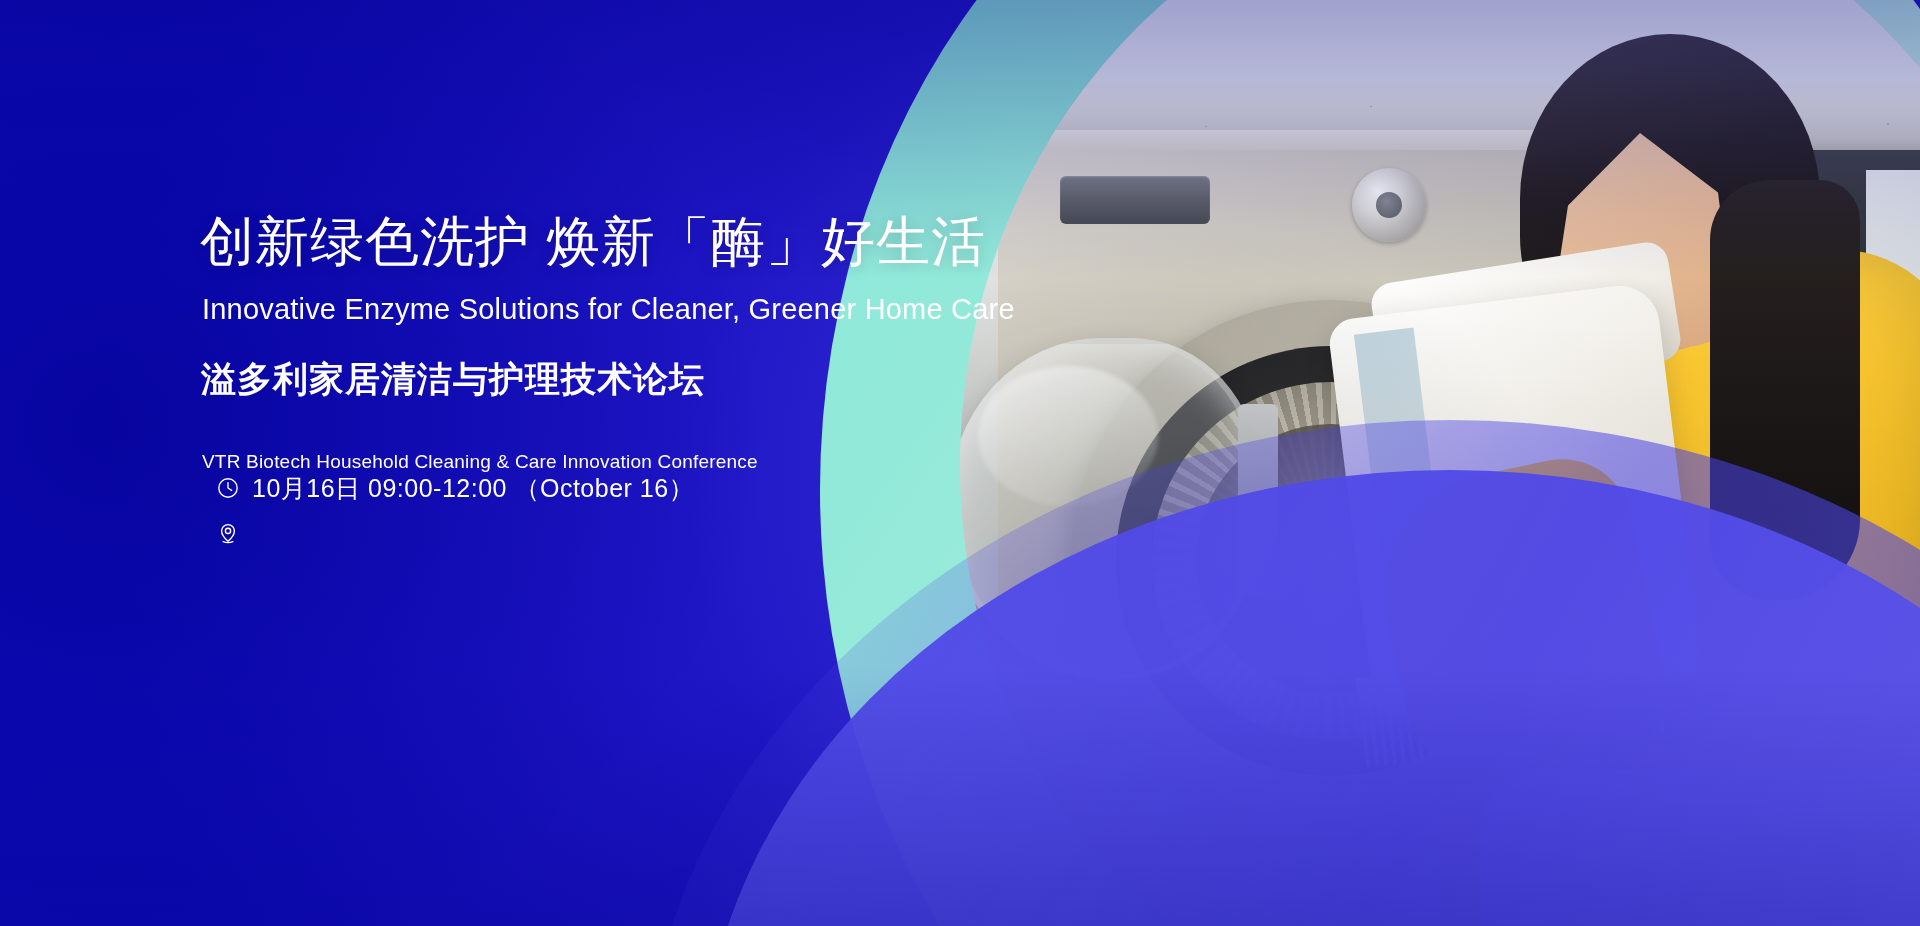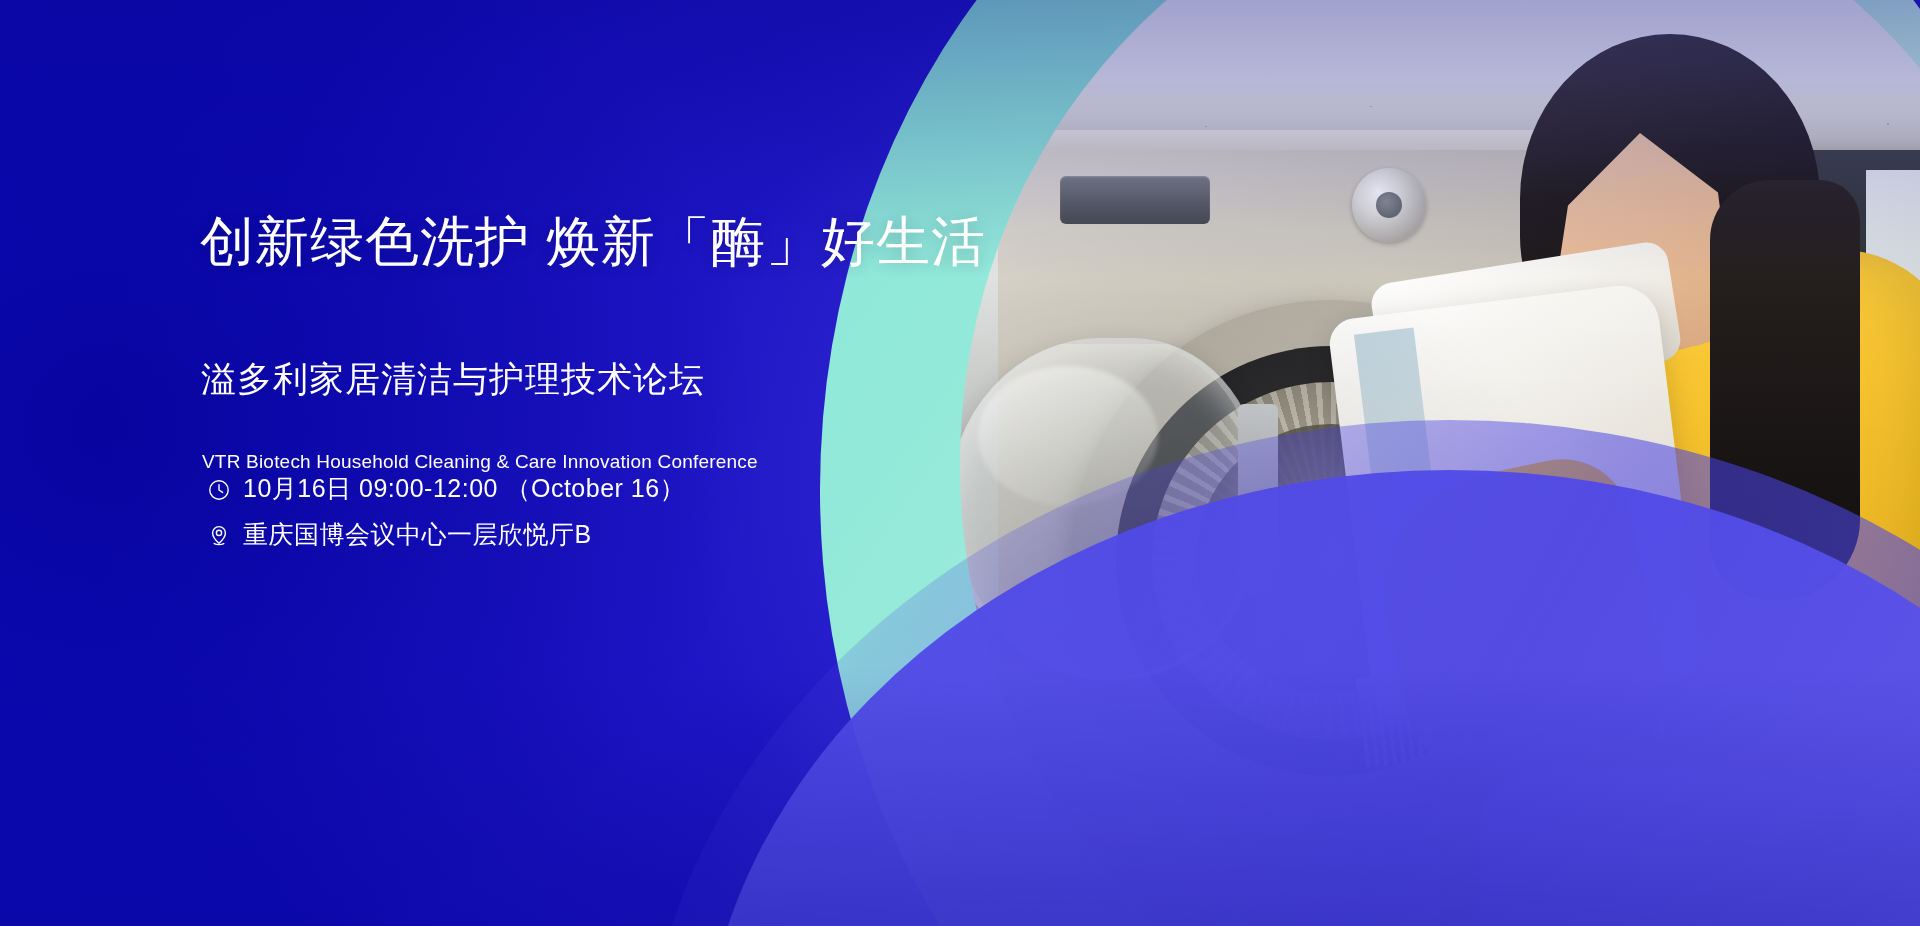--- a/index.html
+++ b/index.html
@@ -280,41 +280,41 @@
     font-weight: 400;
     letter-spacing: 0.2px;
     white-space: nowrap;
   }
   .subtitle-cn {
     position: absolute;
     top: 358px;
     left: 1px;
     font-size: 35px;
     line-height: 1.2;
-    font-weight: 400;
+    font-weight: 700;
     letter-spacing: 1px;
     white-space: nowrap;
   }
   .subtitle-en {
     position: absolute;
     top: 407px;
     left: 2px;
     font-size: 19px;
     line-height: 1.2;
     font-weight: 400;
     letter-spacing: 0.2px;
     white-space: nowrap;
     margin-top: 44px;
   }
 
   .info-row {
     position: absolute;
-    left: 7px;
+    left: 16px;
     display: flex;
-    align-items: center;
+    align-items: flex-start;
     gap: 12px;
   }
   .info-row.date { top: 472px; }
   .info-row.venue { top: 518px; }
 
   .info-icon {
     width: 24px;
     height: 24px;
     flex: 0 0 24px;
     margin-top: 4px;
@@ -381,20 +381,21 @@
 
   <div class="blue-wash"></div>
   <div class="blue-wash-soft"></div>
 
   <div class="bg-vignette"></div>
 
   <div class="content">
 
     <div class="headline-cn">创新绿色洗护 焕新「酶」好生活</div>
 
+    <div class="headline-en">Innovative Enzyme Solutions for Cleaner, Greener Home Care</div>
 
     <div class="subtitle-cn">溢多利家居清洁与护理技术论坛</div>
 
     <div class="subtitle-en">VTR Biotech Household Cleaning &amp; Care Innovation Conference</div>
 
     <div class="info-row date">
       <span class="info-icon">
         <svg viewBox="0 0 24 24" fill="none" stroke="#ffffff" stroke-width="1.4" stroke-linecap="round" stroke-linejoin="round">
           <circle cx="12" cy="12" r="9.2"></circle>
           <path d="M12 6.6 V12 L15.6 14.4"></path>
@@ -405,18 +406,17 @@
 
     <div class="info-row venue">
       <span class="info-icon">
         <svg viewBox="0 0 24 24" fill="none" stroke="#ffffff" stroke-width="1.4" stroke-linecap="round" stroke-linejoin="round">
           <path d="M12 2.6c-3.6 0-6.4 2.8-6.4 6.3 0 4.6 6.4 10.3 6.4 10.3s6.4-5.7 6.4-10.3c0-3.5-2.8-6.3-6.4-6.3z"></path>
           <circle cx="12" cy="8.9" r="2.6"></circle>
           <path d="M7.2 19.6c1.2.6 2.9 1 4.8 1s3.6-.4 4.8-1"></path>
         </svg>
       </span>
       <span>
-        <span class="info-text-main" style="display:block">重庆国博会议中心一层欣悦厅B</span>
       </span>
     </div>
 
   </div>
 </div>
 
 </body></html>

